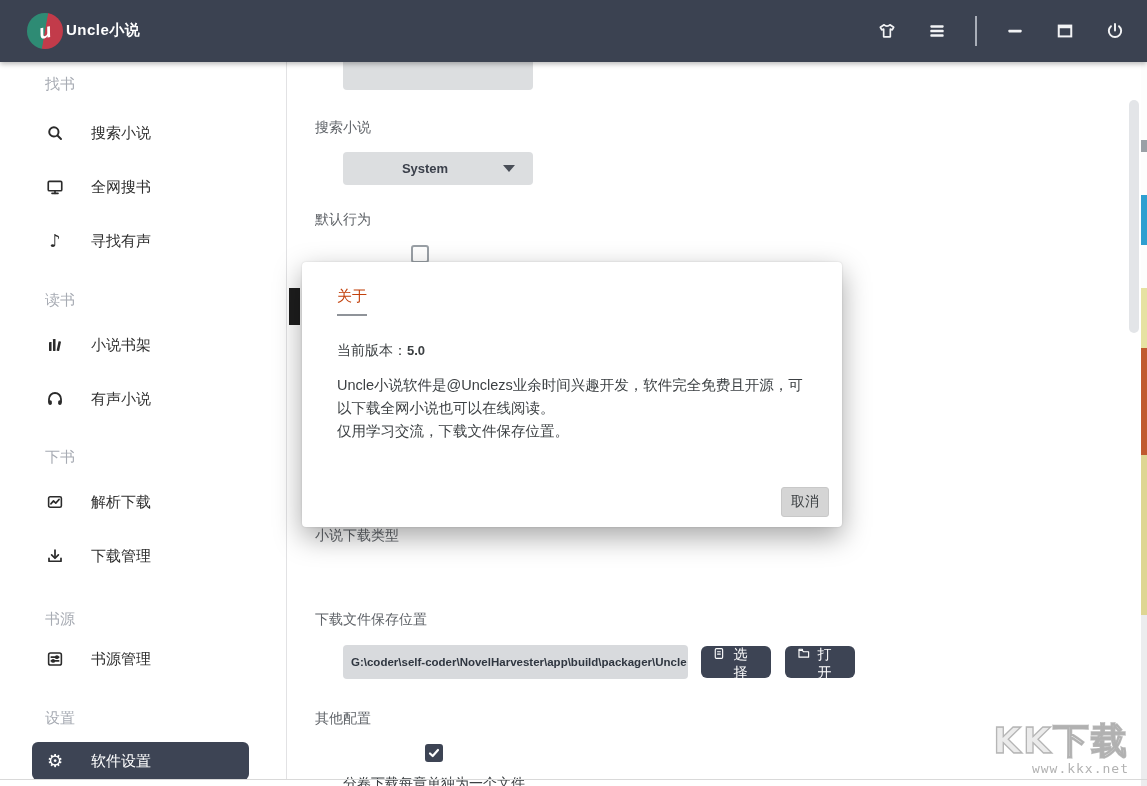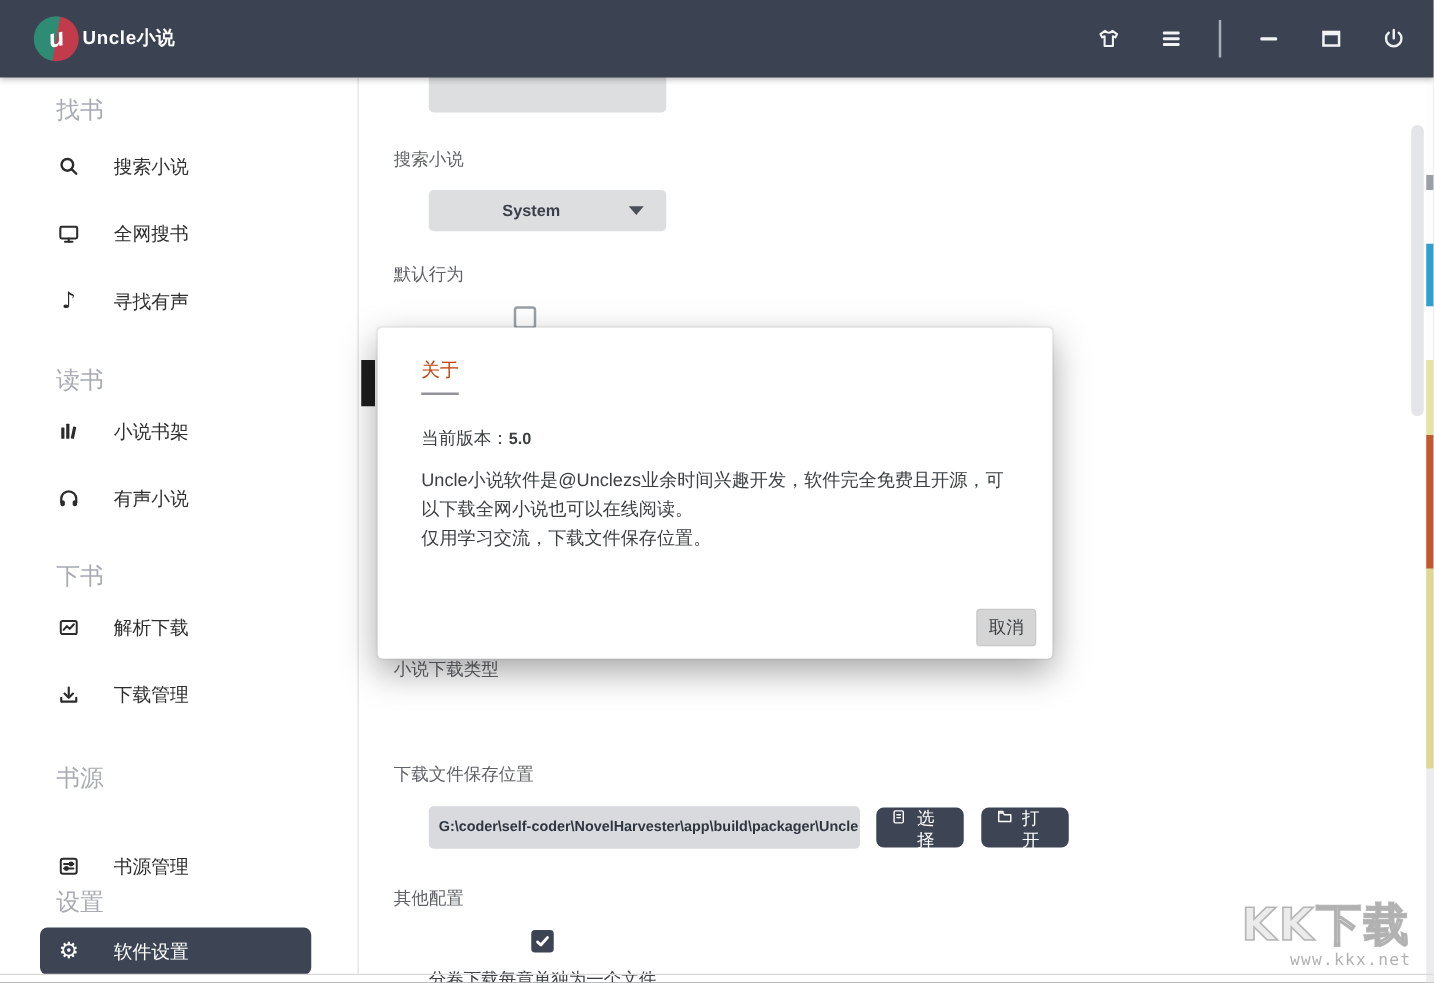--- a/index.html
+++ b/index.html
@@ -26,21 +26,21 @@
     font-weight:bold; letter-spacing:.5px; }
   .tb-icons { position:absolute; right:20px; top:0; height:62px; display:flex;
     align-items:center; gap:26px; }
   .tb-btn { width:24px; height:24px; display:flex; align-items:center; justify-content:center;
     color:#f2f3f5; cursor:pointer; }
   .tb-btn svg { width:20px; height:20px; }
   .tb-divider { width:2px; height:30px; background:#a9aeb8; }
   
   .sidebar { position:absolute; left:0; top:62px; width:287px; height:717px;
     background:#fff; border-right:1px solid #e2e2e4; z-index:5; }
-  .side-section { position:absolute; left:45px; color:#a7abb3; font-size:19px; }
+  .side-section { position:absolute; left:45px; color:#a7abb3; font-size:15px; }
   .side-item { position:absolute; left:45px; display:flex; align-items:center; gap:26px;
     color:#2e2e2e; font-size:15px; cursor:pointer; height:24px; }
   .side-item .ico { width:20px; height:20px; display:flex; align-items:center;
     justify-content:center; color:#2b2b2b; flex:0 0 20px; }
   .side-item .ico svg { width:18px; height:18px; }
   .side-item .ico .glyph { font-family:"DejaVu Sans",sans-serif; font-size:18px; line-height:1; }
   .side-item.selected { left:32px; width:217px; height:38px; background:#3d4454;
     border-radius:6px; color:#fff; padding-left:13px; gap:26px; }
   .side-item.selected .ico { color:#fff; }
   
@@ -222,21 +222,21 @@
           <path d="M12 4v10"></path>
             <path d="M7.5 10.5 12 15l4.5-4.5"></path>
           <path d="M4 15v4h16v-4"></path>
         </svg>
         </span>
       <span>下载管理</span>
     </div>
 
     <div class="side-section" style="top:548px">书源</div>
 
-    <div class="side-item" style="top:619px">
+    <div class="side-item" style="top:585px">
       <span class="ico">
         <svg viewBox="0 0 24 24" fill="none" stroke="currentColor" stroke-width="2.1" stroke-linecap="round">
           <rect x="3.5" y="4" width="17" height="16" rx="2.5"></rect>
           <path d="M7 9.5h10"></path>
             <circle cx="14.5" cy="9.5" r="1.6" fill="currentColor"></circle>
           <path d="M7 14.5h10"></path>
             <circle cx="9.5" cy="14.5" r="1.6" fill="currentColor"></circle>
         </svg>
         </span>
       <span>书源管理</span>

